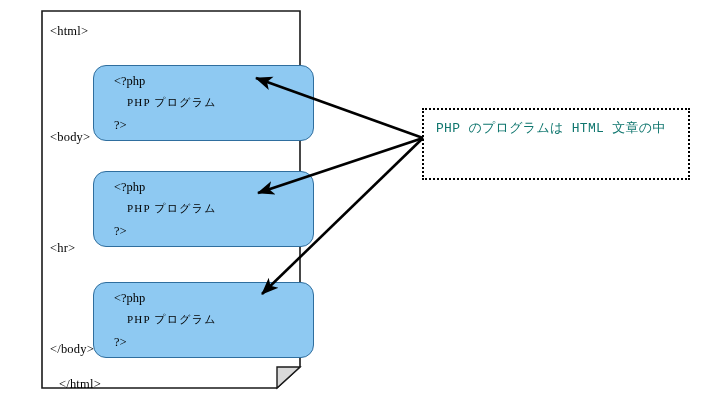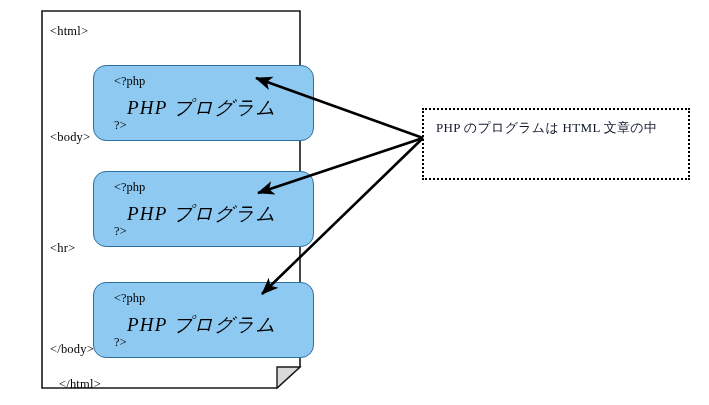--- a/index.html
+++ b/index.html
@@ -59,40 +59,40 @@
     margin-top: 19px;
   }
   .php-line {
     position: absolute;
     font-family: "Liberation Serif", "DejaVu Serif", serif;
     font-size: 12.5px;
     color: #000000;
     white-space: nowrap;
   }
   .php-line.open  { left: 20px; top: 8px;  }
-  .php-line.body  { left: 33px; top: 29px; font-size: 19px; letter-spacing: 1.2px; font-style: italic; }
+  .php-line.body  { left: 33px; top: 29px; font-size: 11px; letter-spacing: 1.2px; }
   .php-line.close { left: 20px; top: 52px; }
 
   
   #annotation-box {
     position: absolute;
     left: 422px;
     top: 108px;
     width: 268px;
     height: 72px;
     box-sizing: border-box;
     border: 2px dotted #000000;
     background: #ffffff;
   }
   .annotation-line {
     position: absolute;
     left: 12px;
-    font-family: Liberation Serif, serif;
+    font-family: Liberation Mono, monospace;
     font-size: 13px;
-    color: #0f172a;
+    color: #0f766e;
     white-space: nowrap;
     letter-spacing: 0.3px;
     text-align: center;
   }
   .annotation-line.l1 { top: 9px;  }
   .annotation-line.l2 { top: 36px; }
 
   
   #arrows-layer {
     position: absolute;

